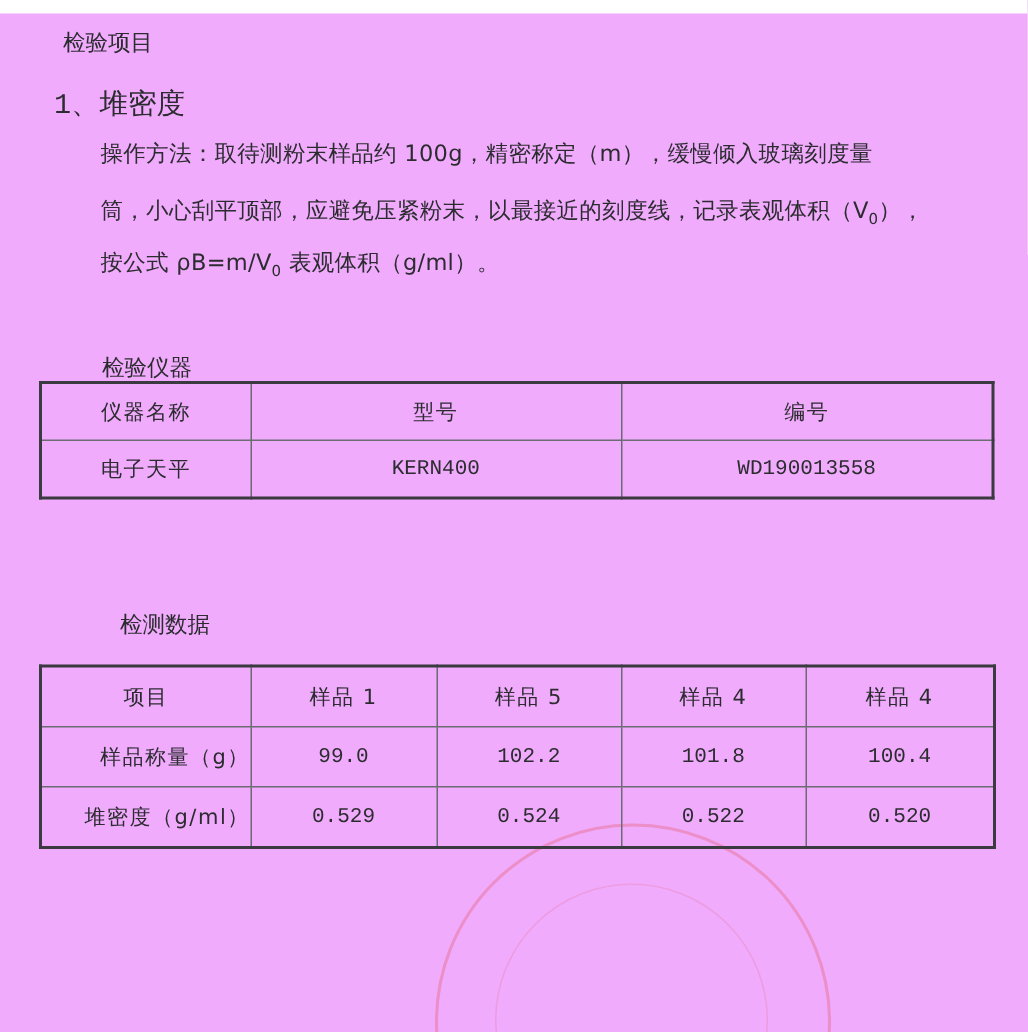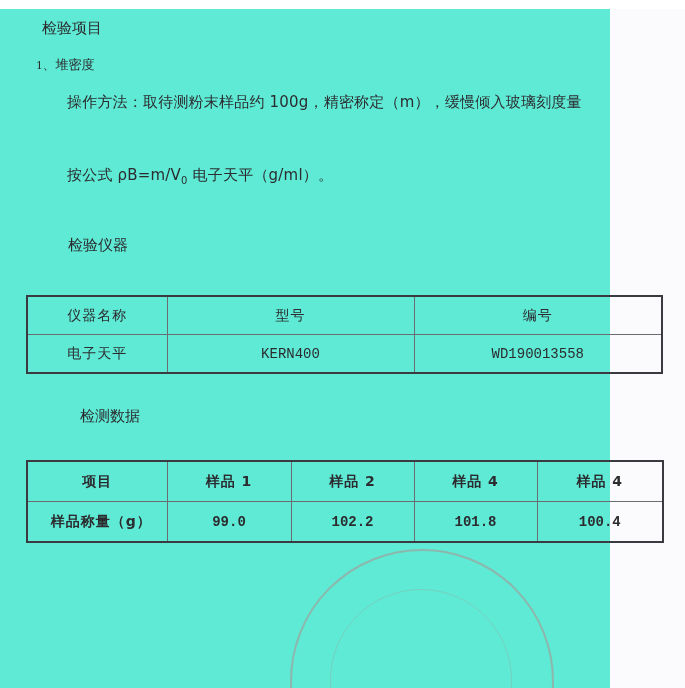--- a/index.html
+++ b/index.html
@@ -4,47 +4,47 @@
 <style>
   html, body { margin: 0; padding: 0; }
   body {
     width: 685px; height: 688px; overflow: hidden;
     background: #fbfbfd;
     font-family: "DejaVu Serif", "Liberation Serif", serif;
     color: #2a2a2e;
     position: relative;
   }
   .topstrip { position: absolute; left: 0; top: 0; width: 685px; height: 9px; background: #ffffff; }
-  .page { position: absolute; left: 0; top: 9px; width: 610px; height: 679px; background: #5eead4; }
+  .page { position: absolute; left: 0; top: 9px; width: 685px; height: 679px; background: #f0abfc; }
   .txt { position: absolute; white-space: nowrap; }
   .h1 { left: 42px; top: 10px; font-size: 15px; font-family: "DejaVu Sans", sans-serif; color: #2c2c30; }
-  .h2 { left: 36px; top: 47px; font-size: 13px; font-family: Liberation Serif, serif; color: #2c2c30; }
+  .h2 { left: 36px; top: 47px; font-size: 19px; font-family: Liberation Mono, monospace; color: #2c2c30; }
   .p { left: 67px; font-size: 15px; font-family: "DejaVu Sans", sans-serif; color: #2c2c30; letter-spacing: 0.2px; }
   .p1 { top: 84px; }
   .p2 { top: 122px; }
   .p3 { top: 157px; }
   sub { font-size: 10px; }
   .caption { font-size: 15px; font-family: Liberation Mono, monospace; color: #2c2c30; }
   .cap1 { left: 68px; top: 227px; }
   .cap2 { left: 80px; top: 398px; }
 
-  table { position: absolute; border-collapse: collapse; table-layout: fixed; margin-top: 41px; }
+  table { position: absolute; border-collapse: collapse; table-layout: fixed; }
   td {
     border: 1px solid #6b6b72;
     text-align: center; vertical-align: middle;
     font-size: 14px; color: #2c2c30;
     padding: 0; overflow: hidden; white-space: nowrap;
   }
   .t1 { left: 26px; top: 254px; width: 635px; border: 2px solid #3a3a40; }
   .t1 td { height: 37px; }
   .t2 { left: 26px; top: 419px; width: 636px; border: 2px solid #3a3a40; }
   .t2 td { height: 39px; }
   .cn { font-family: "DejaVu Sans", sans-serif; font-size: 14px; letter-spacing: 1px; }
   .mono { font-family: "Liberation Mono", "DejaVu Sans Mono", monospace; font-size: 14px; }
-  .left { text-align: center; padding-left: 8px; }
+  .left { text-align: right; padding-left: 8px; }
 
   .stamp {
     position: absolute; left: 290px; top: 540px; width: 260px; height: 260px;
     border: 2px solid rgba(230, 90, 100, 0.35); border-radius: 50%;
     pointer-events: none;
   }
   .stamp2 {
     position: absolute; left: 330px; top: 580px; width: 180px; height: 180px;
     border: 1px solid rgba(230, 90, 100, 0.18); border-radius: 50%;
     pointer-events: none;
@@ -56,21 +56,22 @@
 <div class="topstrip"></div>
 <div class="page">
 
   <div class="stamp"></div>
   <div class="stamp2"></div>
 
   <div class="txt h1">检验项目</div>
   <div class="txt h2">1、堆密度</div>
 
   <div class="txt p p1">操作方法：取待测粉末样品约 100g，精密称定（m），缓慢倾入玻璃刻度量</div>
-  <div class="txt p p3"><span>按公式 ρB=m/V</span><sub>0</sub><span> 电子天平（g/ml）。</span></div>
+  <div class="txt p p2"><span>筒，小心刮平顶部，应避免压紧粉末，以最接近的刻度线，记录表观体积（V</span><sub>0</sub><span>），</span></div>
+  <div class="txt p p3"><span>按公式 ρB=m/V</span><sub>0</sub><span> 表观体积（g/ml）。</span></div>
 
   <div class="txt caption cap1">检验仪器</div>
 
   <table class="t1" style="top:245px;">
     <colgroup>
         <col style="width:140px">
         <col style="width:247px">
         <col style="width:248px">
       </colgroup>
     <tbody>
@@ -82,39 +83,46 @@
     <tr>
       <td class="cn">电子天平</td>
       <td class="mono">KERN400</td>
       <td class="mono">WD190013558</td>
     </tr>
   </tbody>
     </table>
 
   <div class="txt caption cap2">检测数据</div>
 
-  <table class="t2" style="top:410px;font-weight:bold;">
+  <table class="t2" style="top:434px;">
     <colgroup>
         <col style="width:140px">
         <col style="width:124px">
         <col style="width:123px">
         <col style="width:123px">
         <col style="width:126px">
       </colgroup>
     <tbody>
         <tr>
       <td class="cn">项目</td>
       <td class="cn">样品 1</td>
-      <td class="cn">样品 2</td>
+      <td class="cn">样品 5</td>
       <td class="cn">样品 4</td>
       <td class="cn">样品 4</td>
     </tr>
     <tr>
       <td class="cn left">样品称量（g）</td>
       <td class="mono">99.0</td>
       <td class="mono">102.2</td>
       <td class="mono">101.8</td>
       <td class="mono">100.4</td>
     </tr>
+    <tr>
+      <td class="cn left">堆密度（g/ml）</td>
+      <td class="mono">0.529</td>
+      <td class="mono">0.524</td>
+      <td class="mono">0.522</td>
+      <td class="mono">0.520</td>
+    </tr>
   </tbody>
     </table>
 
 </div>
 
 </body></html>

